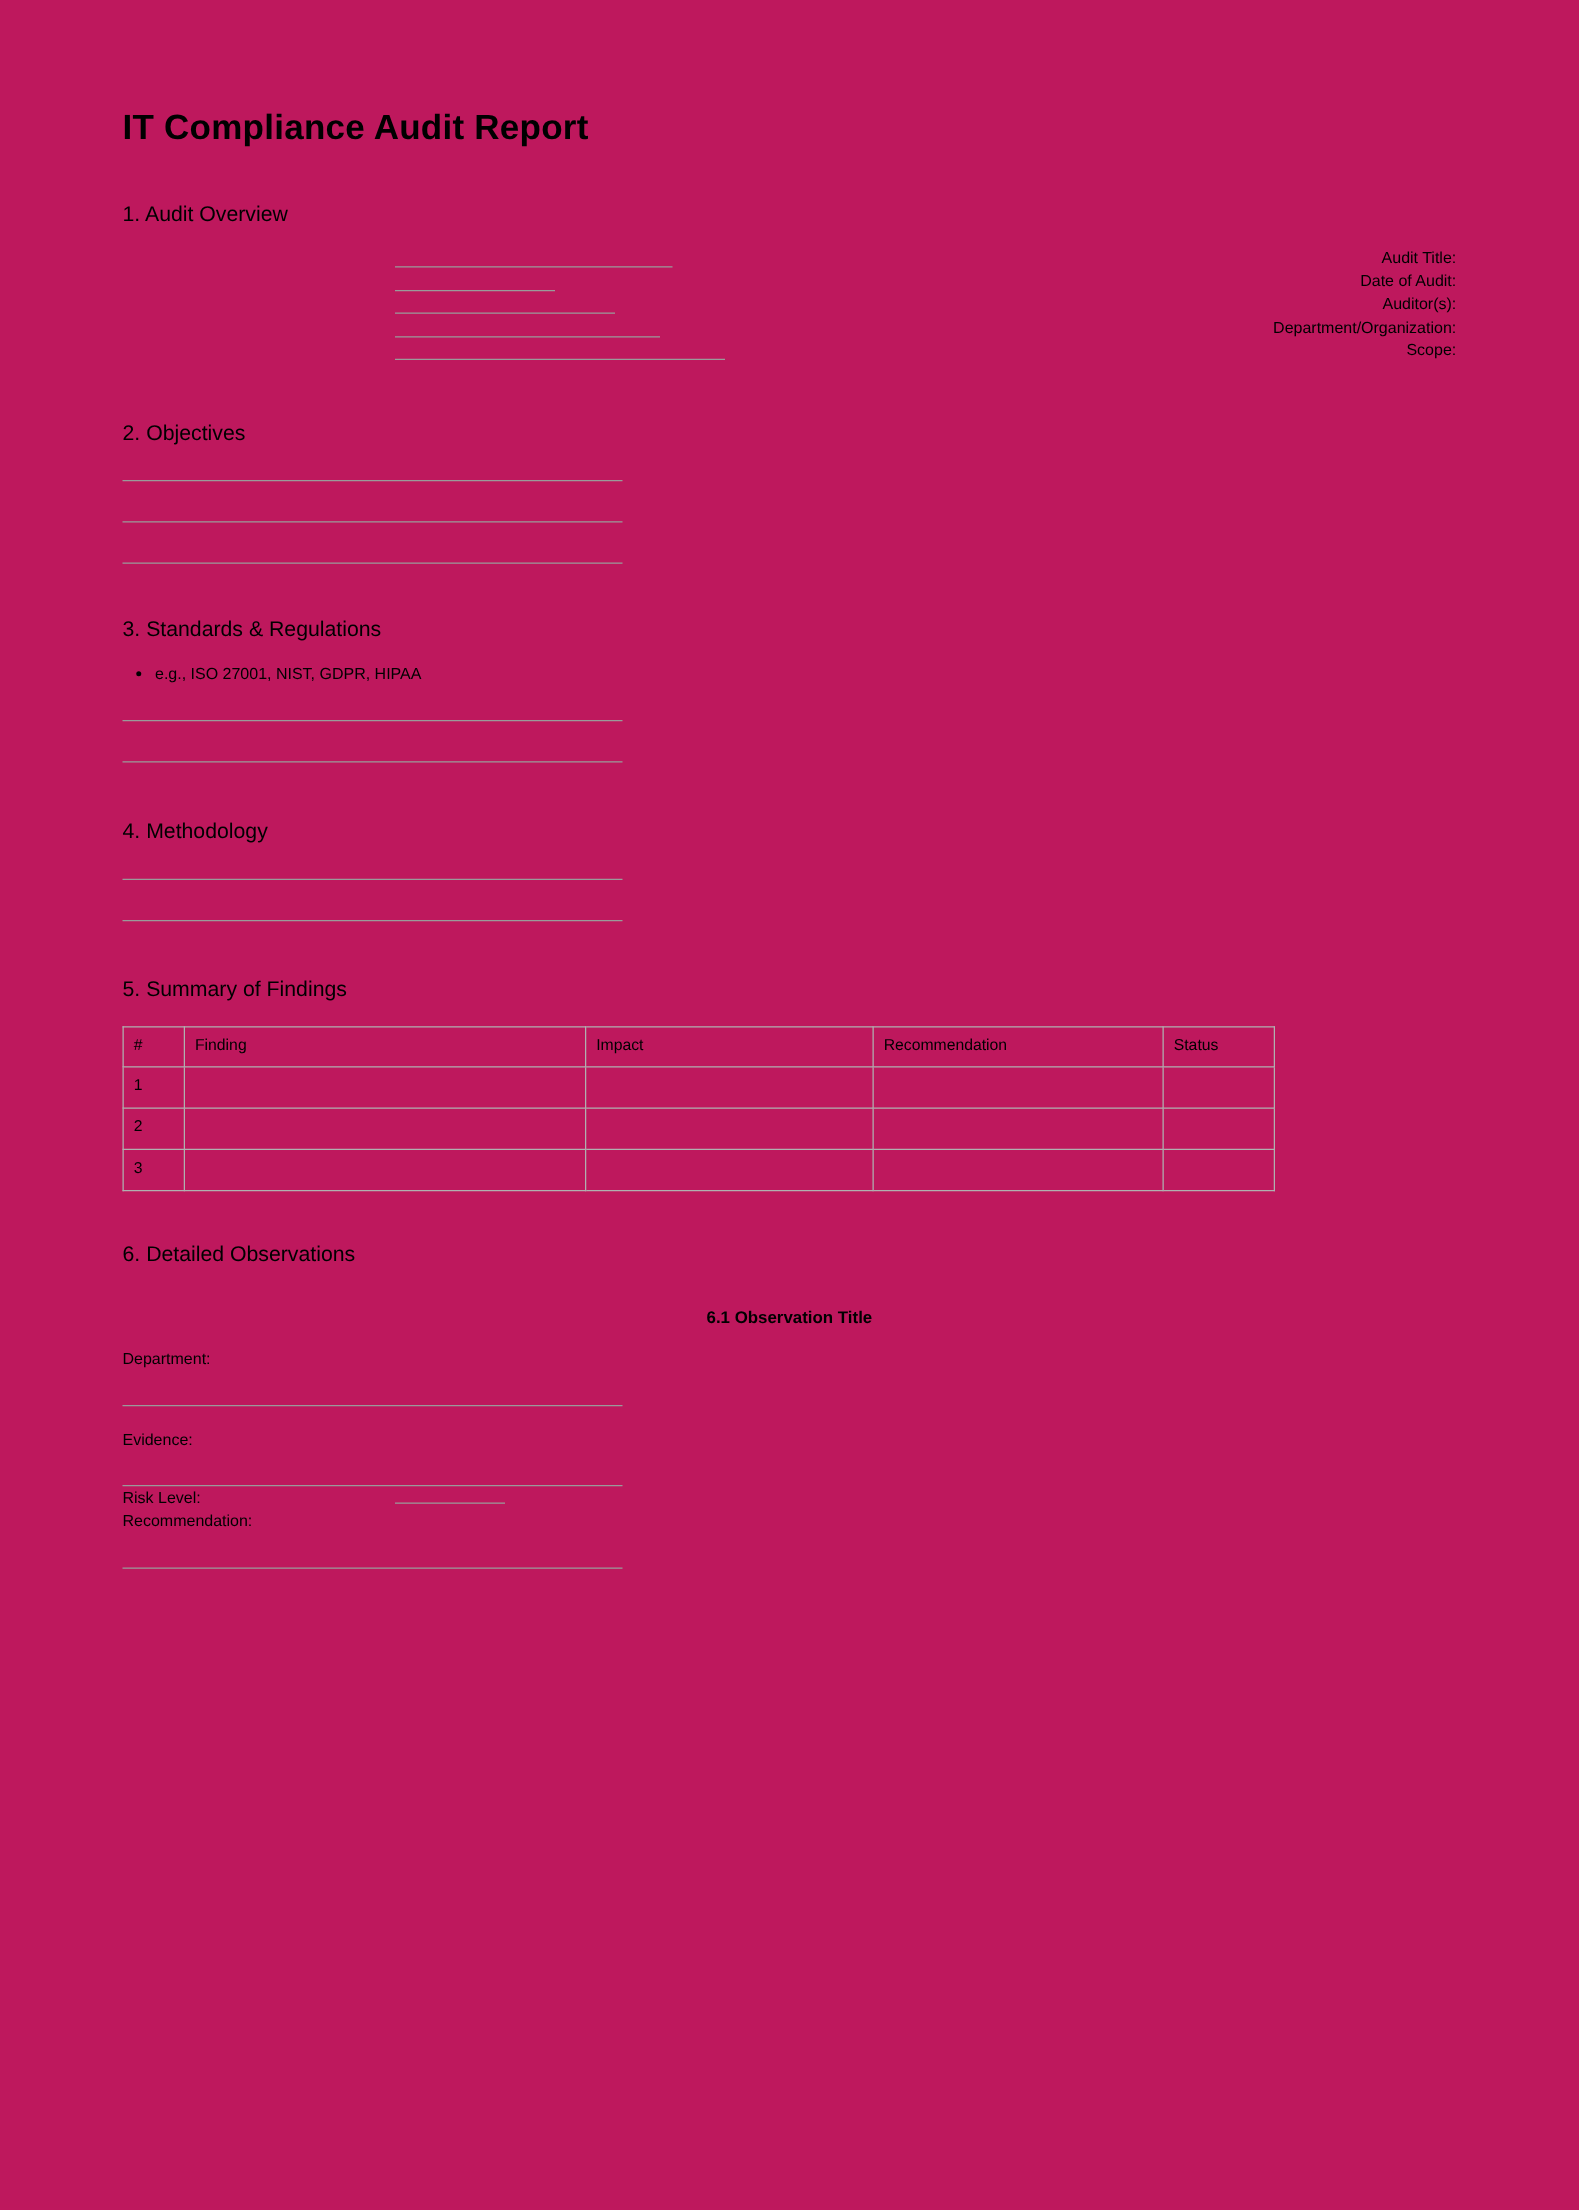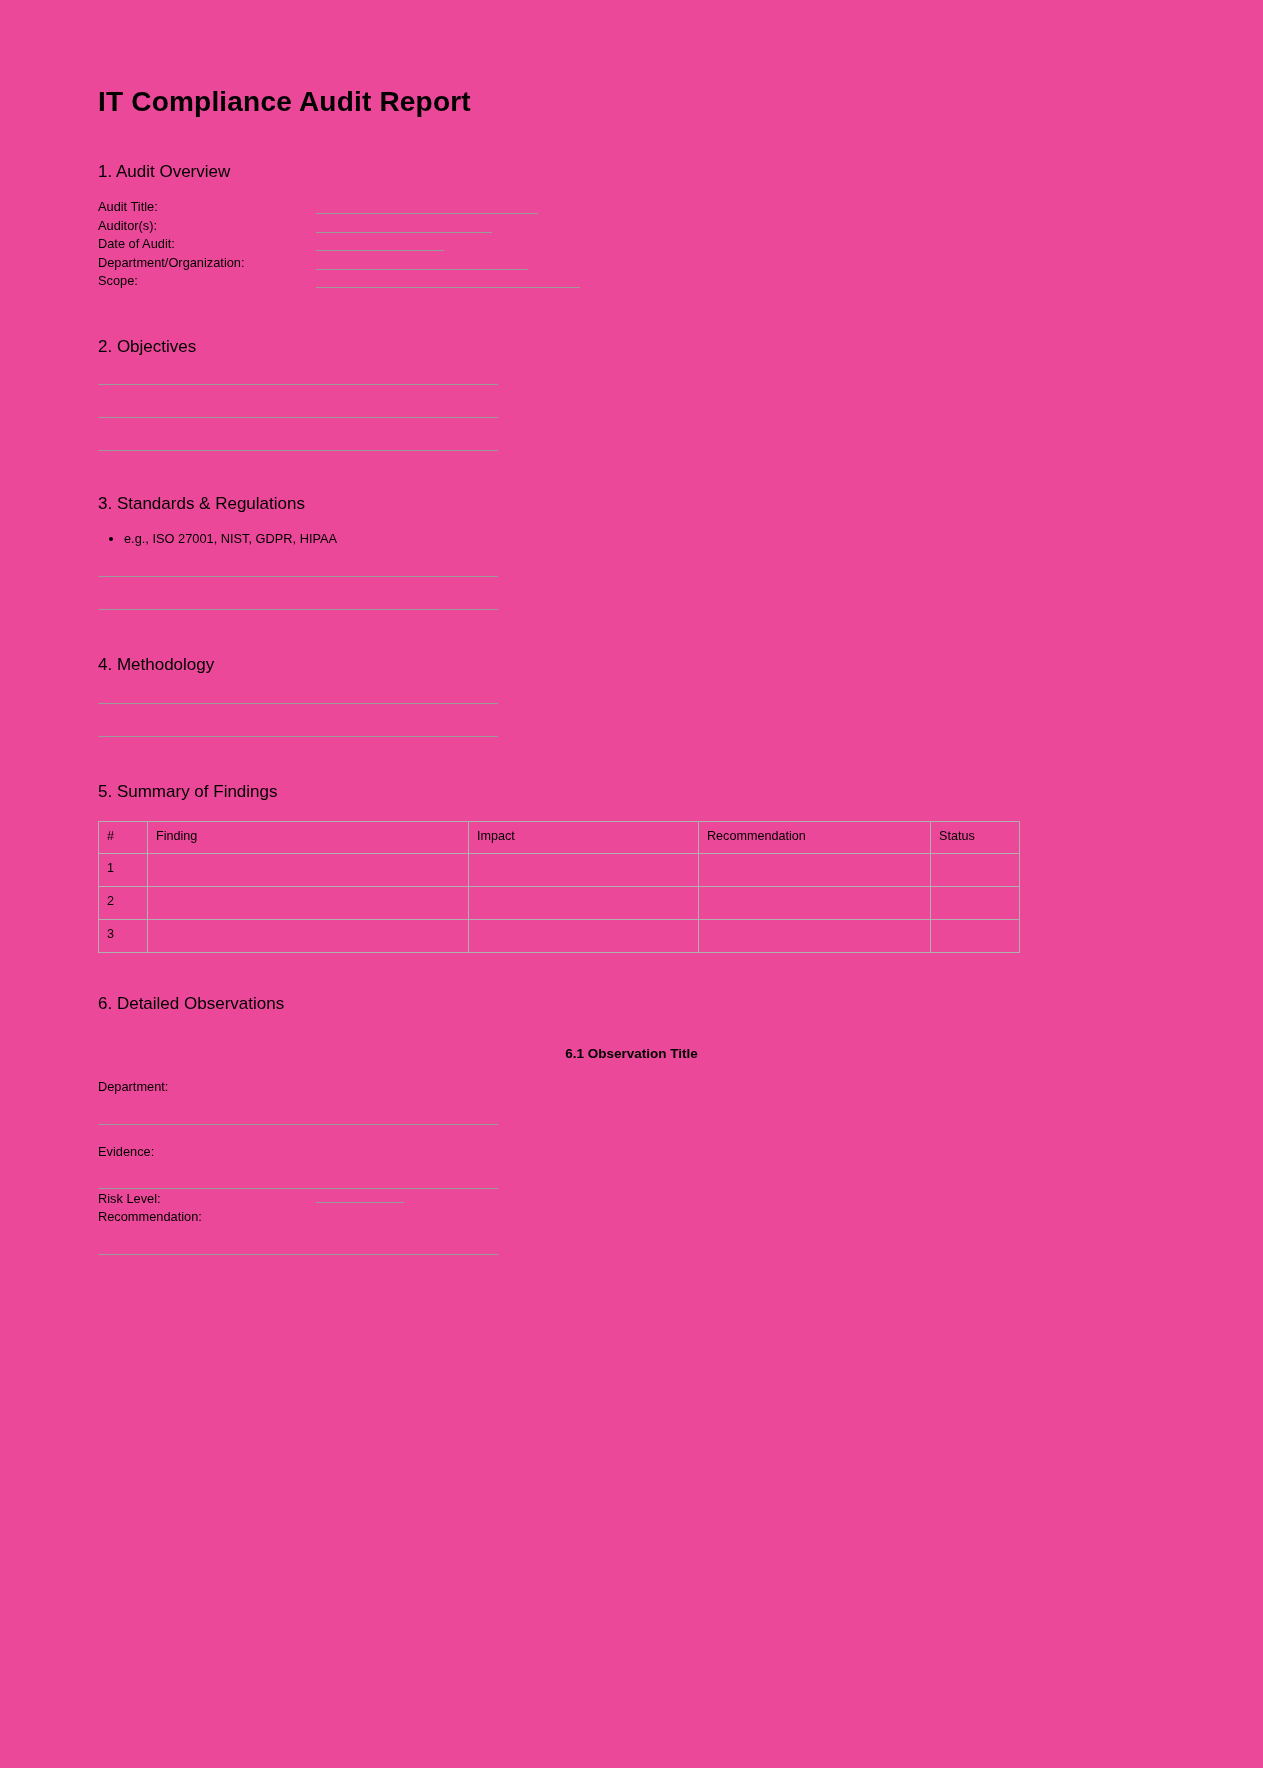--- a/index.html
+++ b/index.html
@@ -11,21 +11,21 @@
     width: 1263px;
     height: 1768px;
     font-family: "Liberation Sans", sans-serif;
     color: #000000;
     -webkit-font-smoothing: antialiased;
   }
   .page {
     position: relative;
     width: 1263px;
     height: 1768px;
-    background: #ec4899;
+    background: #be185d;
     box-sizing: border-box;
     padding: 72px 98px 0 98px;
   }
   .doc-title {
     font-size: 28px;
     font-weight: bold;
     letter-spacing: 0.2px;
     margin: 0 0 0 0;
     padding-top: 12px;
     line-height: 1.25;
@@ -41,20 +41,21 @@
     font-weight: bold;
     margin: 30px 0 16px 0;
     line-height: 1.3;
     text-align: center;
   }
 
   
   .field-block {
     position: relative;
     margin-top: 4px;
+    text-align: right;
   }
   .field-row {
     position: relative;
     height: 18.6px;
   }
   .field-label {
     font-size: 12.8px;
     line-height: 18.6px;
     white-space: nowrap;
   }
@@ -152,26 +153,26 @@
   <h1 class="doc-title">IT Compliance Audit Report</h1>
 
   <h2 class="section-heading">1. Audit Overview</h2>
 
   <div class="field-block">
     <div class="field-row">
       <span class="field-label">Audit Title:</span>
       <span class="field-rule" style="left:218px; top:16px; width:222px;"></span>
     </div>
     <div class="field-row">
+      <span class="field-label">Date of Audit:</span>
+      <span class="field-rule" style="left:218px; top:16px; width:128px;"></span>
+    </div>
+    <div class="field-row">
       <span class="field-label">Auditor(s):</span>
       <span class="field-rule" style="left:218px; top:16px; width:176px;"></span>
-    </div>
-    <div class="field-row">
-      <span class="field-label">Date of Audit:</span>
-      <span class="field-rule" style="left:218px; top:16px; width:128px;"></span>
     </div>
     <div class="field-row">
       <span class="field-label">Department/Organization:</span>
       <span class="field-rule" style="left:218px; top:16px; width:212px;"></span>
     </div>
     <div class="field-row">
       <span class="field-label">Scope:</span>
       <span class="field-rule" style="left:218px; top:16px; width:264px;"></span>
     </div>
   </div>

